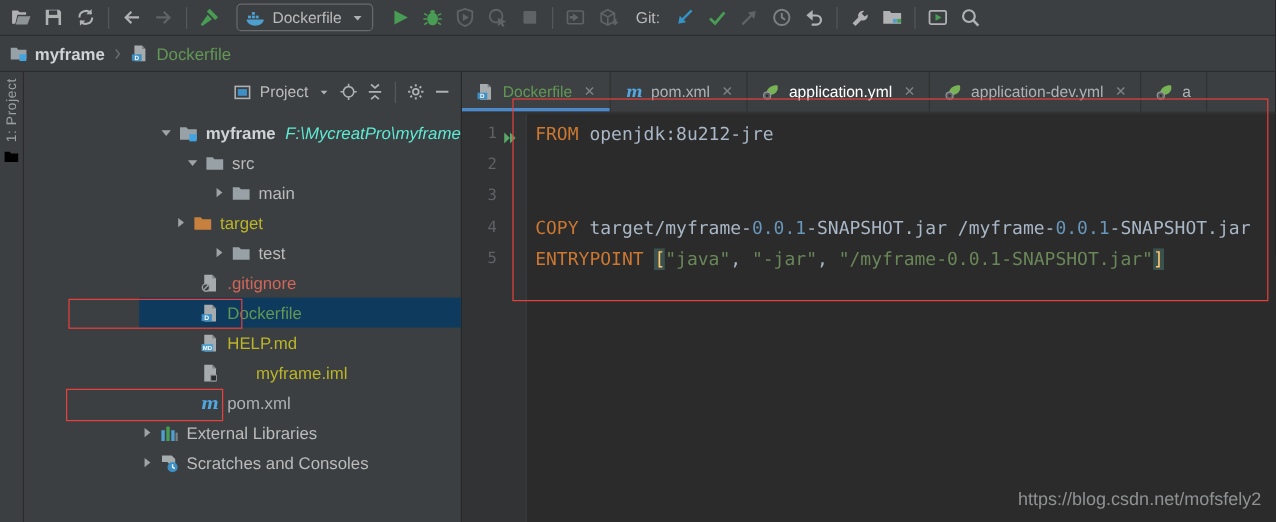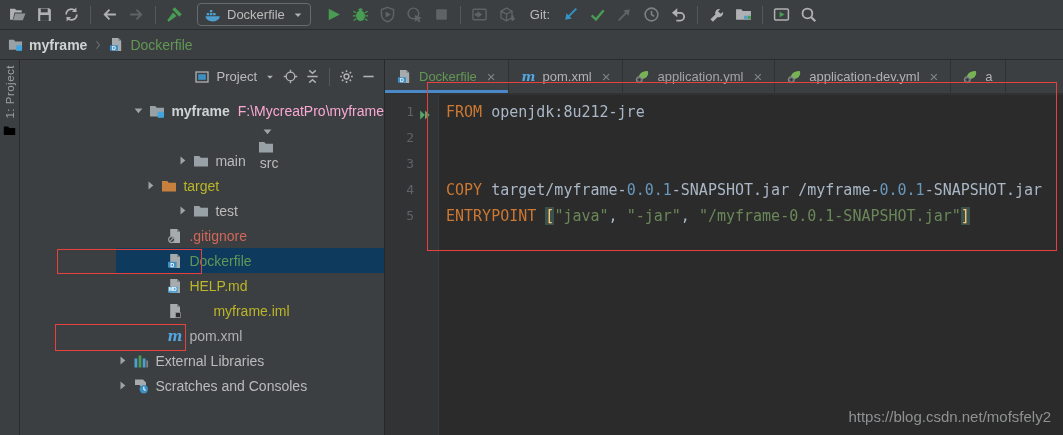--- a/index.html
+++ b/index.html
@@ -351,23 +351,23 @@
                 <path fill="#A0A3A6" d="M3.2 5.5h9.6L8 11.5z"></path>
               </svg>
             </span>
             <span class="nicon" style="color: rgb(151, 161, 166);">
               <svg width="16" height="16" viewBox="0 0 16 16">
                 <path fill="#97A1A6" d="M1 3h5.2L7.8 4.8H15V13.5H1z"></path>
                 <rect x="8.8" y="8.8" width="6" height="6" fill="#41A4E0"></rect>
               </svg>
             </span>
             <span style="color: rgb(208, 211, 214); font-weight: bold;">myframe</span>
-            <span class="suffix" style="color: #f9a8d4;">F:\MycreatPro\myframe</span>
-          </div>
-          <div class="row" style="padding-left: 38px; flex-direction: column;">
+            <span class="suffix" style="color: #5eead4; font-style: italic;">F:\MycreatPro\myframe</span>
+          </div>
+          <div class="row" style="padding-left: 38px;">
             <span class="chev">
               <svg width="13" height="13" viewBox="0 0 16 16">
                 <path fill="#A0A3A6" d="M3.2 5.5h9.6L8 11.5z"></path>
               </svg>
             </span>
             <span class="nicon" style="color: rgb(151, 161, 166);">
               <svg width="16" height="16" viewBox="0 0 16 16">
                 <path fill="currentColor" d="M1 3h5.2L7.8 4.8H15V13.5H1z"></path>
               </svg>
             </span>
@@ -525,21 +525,21 @@
             <span class="close">×</span>
           </div>
           <div class="tab">
             <span class="ticon">
               <svg width="15" height="15" viewBox="0 0 16 16">
                 <path fill="#77B255" d="M13.6 2.2c.9 1.9.6 4.6-1.2 6.4-2.2 2.3-6 2.8-8.6 1.2.2-2.7 1.6-5.3 4.3-6.5 2-1 4.2-1.4 5.5-1.1z"></path>
                 <circle cx="4.6" cy="11.4" r="3.2" fill="#5B5E60" stroke="#9AA0A3" stroke-width=".9"></circle>
                 <circle cx="4.6" cy="11.4" r="1.1" fill="#2B2B2B"></circle>
               </svg>
             </span>
-            <span style="color: #a3a3a3;">application.yml</span>
+            <span style="color: #ffffff;">application.yml</span>
             <span class="close">×</span>
           </div>
           <div class="tab">
             <span class="ticon">
               <svg width="15" height="15" viewBox="0 0 16 16">
                 <path fill="#77B255" d="M13.6 2.2c.9 1.9.6 4.6-1.2 6.4-2.2 2.3-6 2.8-8.6 1.2.2-2.7 1.6-5.3 4.3-6.5 2-1 4.2-1.4 5.5-1.1z"></path>
                 <circle cx="4.6" cy="11.4" r="3.2" fill="#5B5E60" stroke="#9AA0A3" stroke-width=".9"></circle>
                 <circle cx="4.6" cy="11.4" r="1.1" fill="#2B2B2B"></circle>
               </svg>
             </span>

